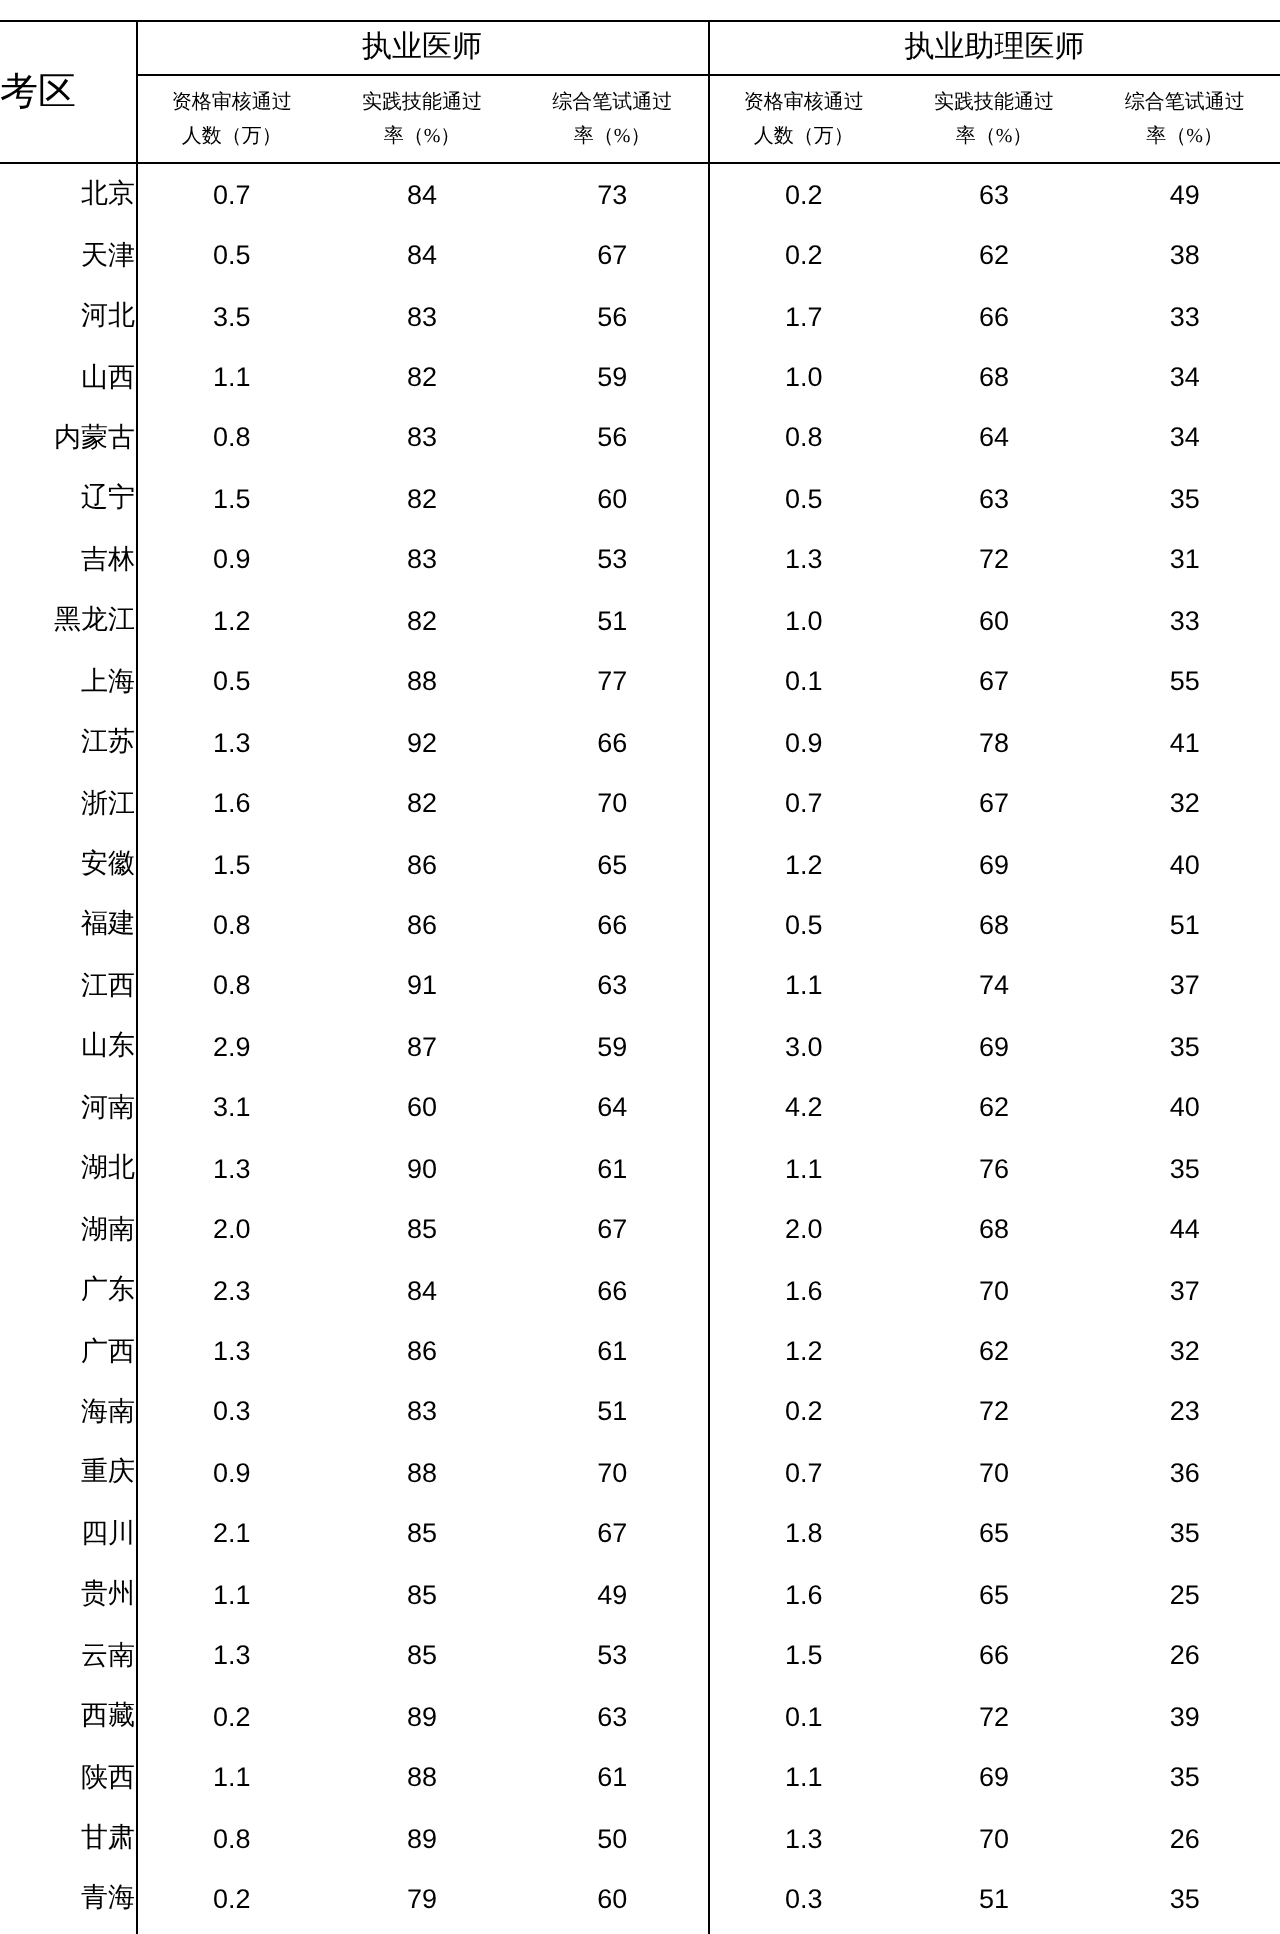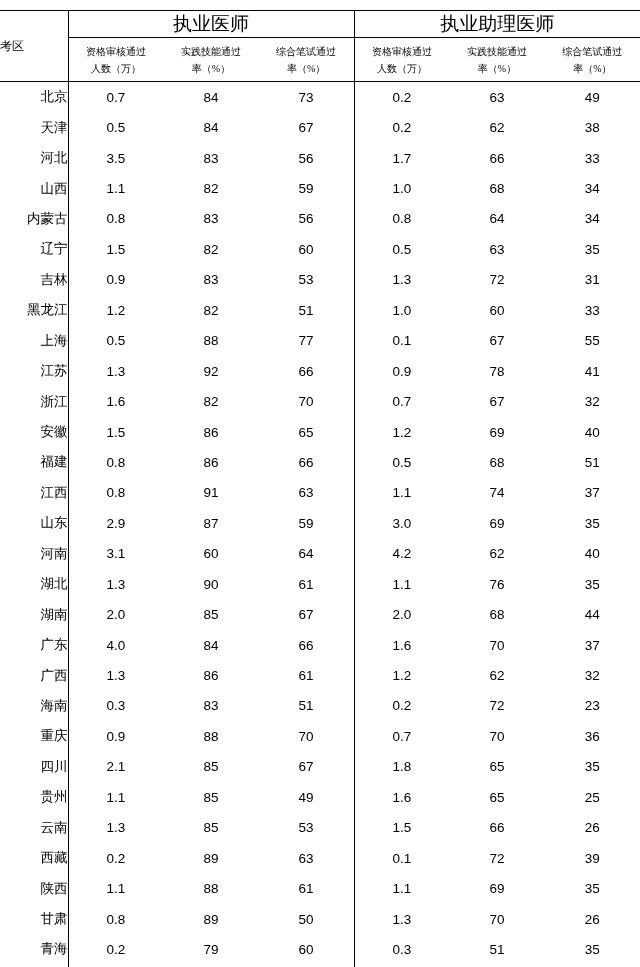--- a/index.html
+++ b/index.html
@@ -55,28 +55,28 @@
 
   
   table.stats th {
     font-weight: normal;
     padding: 0;
     vertical-align: middle;
   }
   th.region-head {
     text-align: left;
     padding-left: 4px;
-    font-size: 12px;
+    font-size: 19px;
     height: 69px;
     vertical-align: top;
     padding-top: 10px;
   }
   th.grp {
     text-align: center;
-    font-size: 19px;
+    font-size: 15px;
     height: 26px;
     line-height: 26px;
   }
   th.sub {
     text-align: center;
     font-size: 10px;
     line-height: 17px;
     height: 43px;
     padding: 2px 1px 3px 1px;
     vertical-align: middle;
@@ -312,21 +312,21 @@
           <td class="region">湖南</td>
           <td class="num vrule-left">2.0</td>
           <td class="num">85</td>
           <td class="num">67</td>
           <td class="num vrule-left">2.0</td>
           <td class="num">68</td>
           <td class="num">44</td>
         </tr>
         <tr>
           <td class="region">广东</td>
-          <td class="num vrule-left">4.0</td>
+          <td class="num vrule-left">2.3</td>
           <td class="num">84</td>
           <td class="num">66</td>
           <td class="num vrule-left">1.6</td>
           <td class="num">70</td>
           <td class="num">37</td>
         </tr>
         <tr>
           <td class="region">广西</td>
           <td class="num vrule-left">1.3</td>
           <td class="num">86</td>

